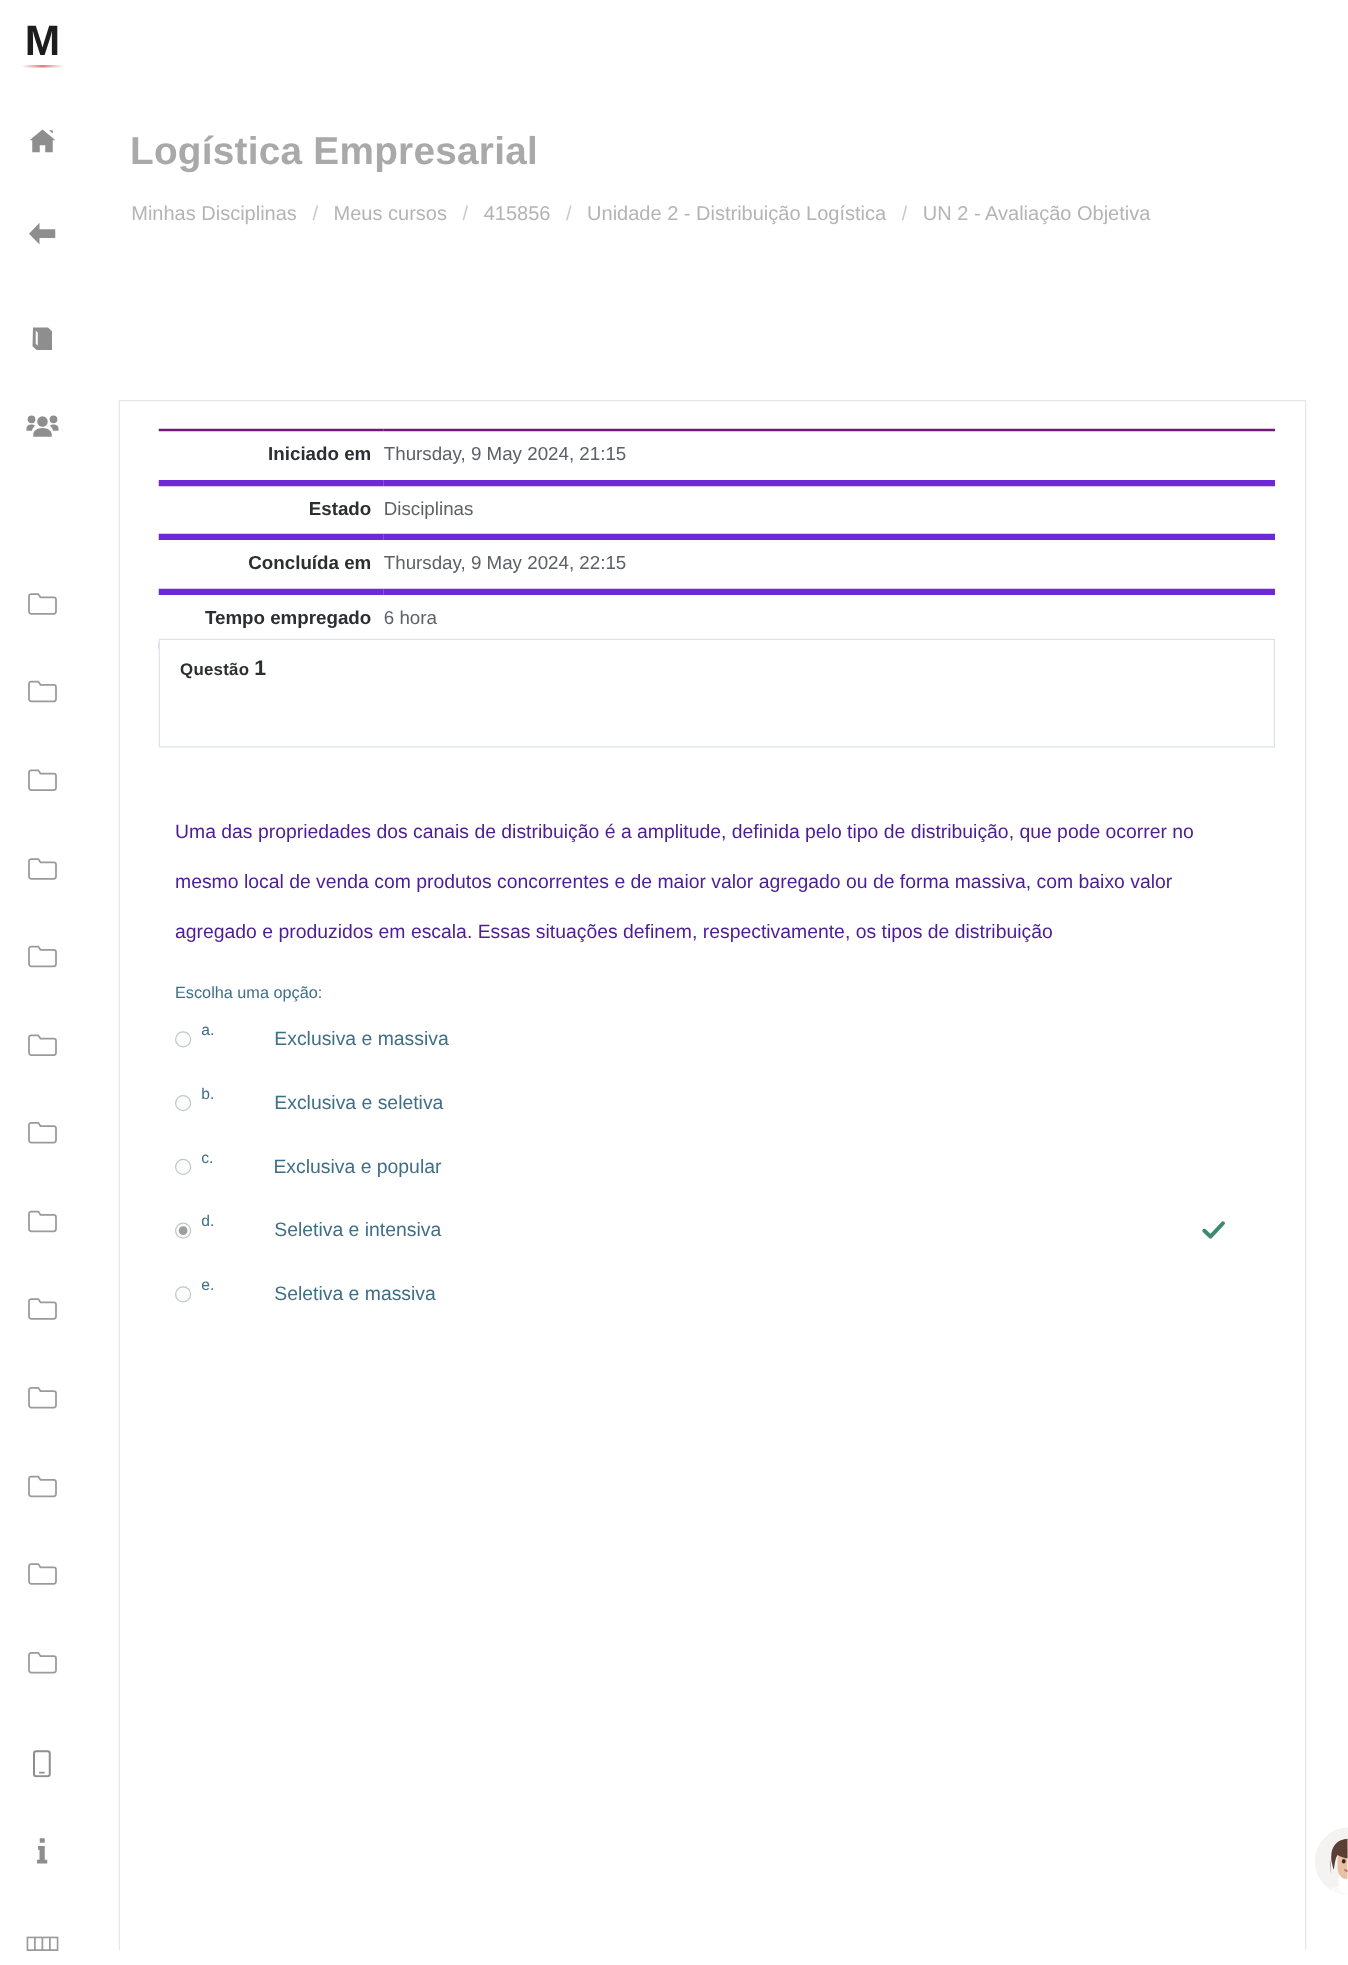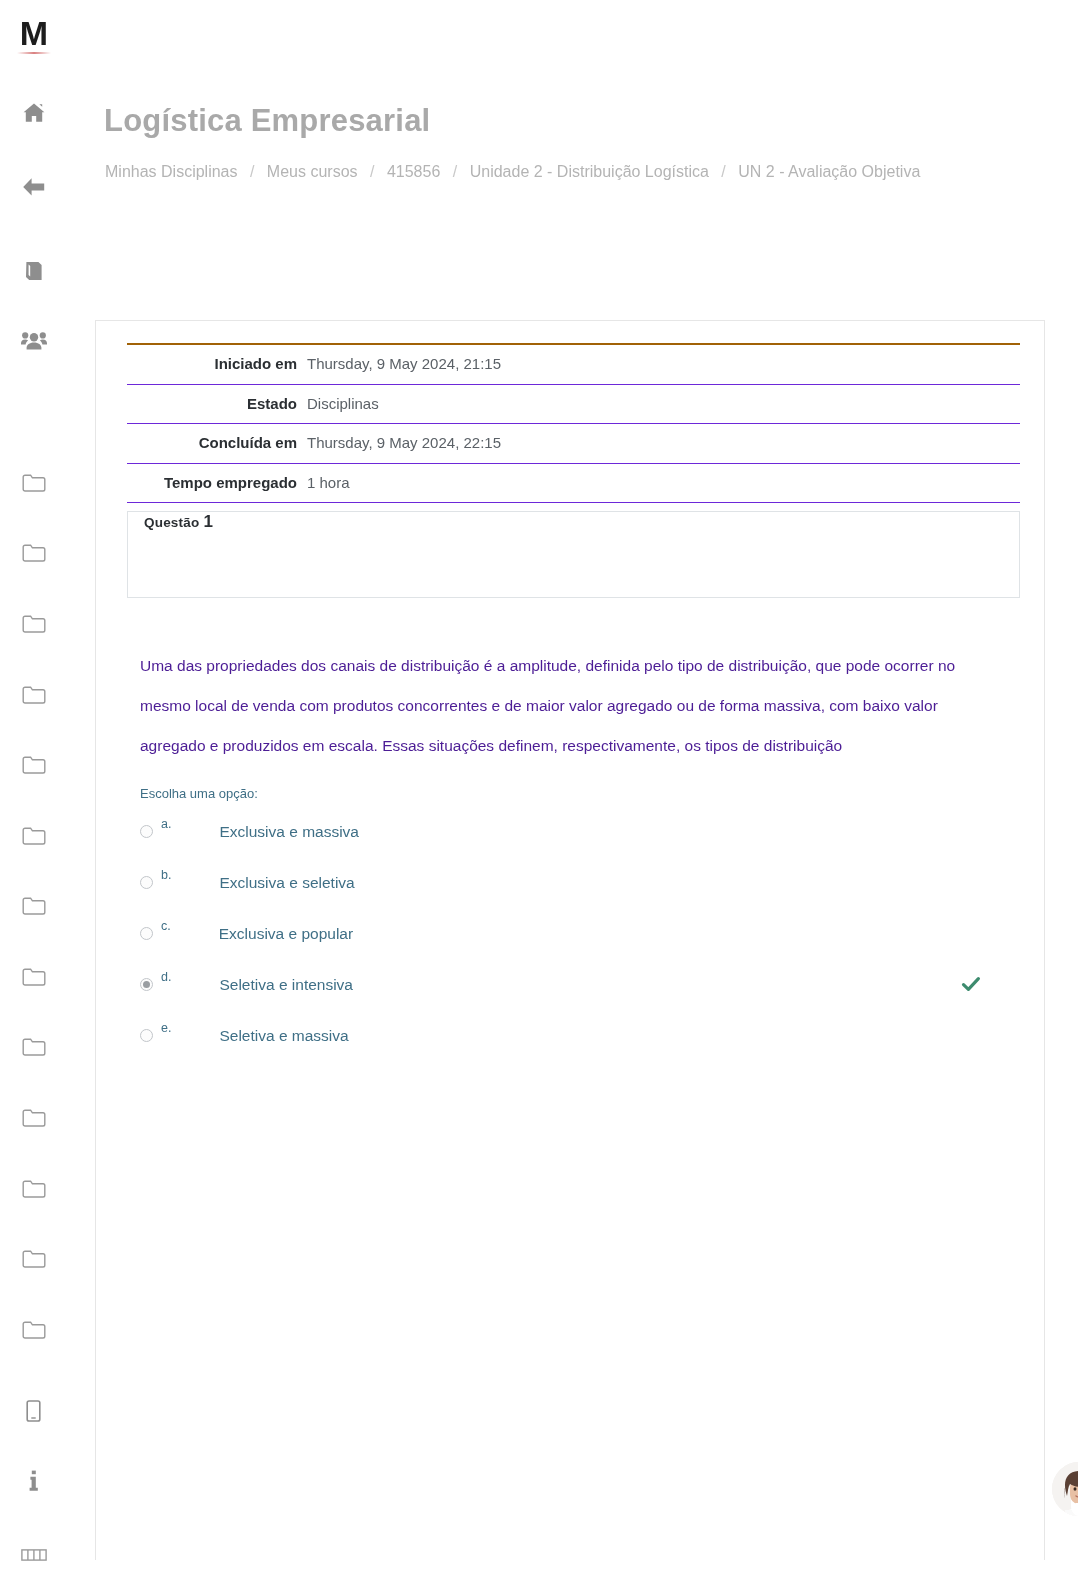--- a/index.html
+++ b/index.html
@@ -63,42 +63,42 @@
     border-bottom: none;
   }
 
   
   .summary {
     position: absolute; left: 31px; top: 22px;
     width: 893px;
     border-collapse: collapse;
     font-size: 15px;
   }
-  .summary tr { border-top: 1px solid #6d28d9; }
-  .summary tr:first-child { border-top: 2px solid #a16207; }
+  .summary tr { border-top: 5px solid #6d28d9; }
+  .summary tr:first-child { border-top: 2px solid #701a75; }
   .summary tr:last-child { border-bottom: 1px solid #e4e7ea; }
   .summary th {
     text-align: right; vertical-align: top;
     font-weight: bold; color: #2b2f33;
     padding: 8px 10px 8px 0;
     width: 180px; line-height: 1.5;
   }
   .summary td {
     text-align: left; vertical-align: top;
     color: #5b6167; font-weight: normal;
     padding: 8px 0 8px 0; line-height: 1.5;
   }
 
   
   .qbox {
     position: absolute; left: 31px; top: 190px;
     width: 893px; height: 87px;
     border: 1px solid #dfe3e6;
     background: #ffffff;
-    padding: 0 16px;
+    padding: 13px 16px;
   }
   .qbox .qno { font-size: 13.5px; font-weight: bold; color: #2b2f33; letter-spacing: 0.2px; }
   .qbox .qno b { font-size: 17px; font-weight: bold; }
   .qbox .qstate { font-size: 13.5px; color: #5b6167; margin-top: 8px; }
   .qbox .qgrade { font-size: 13.5px; color: #5b6167; margin-top: 8px; }
 
   
   .qtext {
     position: absolute; left: 44px; top: 325px;
     width: 855px;
@@ -336,21 +336,21 @@
           <tr>
             <th>Estado</th>
             <td>Disciplinas</td>
           </tr>
           <tr>
             <th>Concluída em</th>
             <td>Thursday, 9 May 2024, 22:15</td>
           </tr>
           <tr>
             <th>Tempo empregado</th>
-            <td>1 hora</td>
+            <td>6 hora</td>
           </tr>
           <tr>
             <th>Avaliar</th>
             <td>1,70 de um máximo de 1,70(100%)</td>
           </tr>
         </tbody>
       </table>
 
       <div class="qbox">
         <div class="qno"><span>Questão</span> <b>1</b></div>

